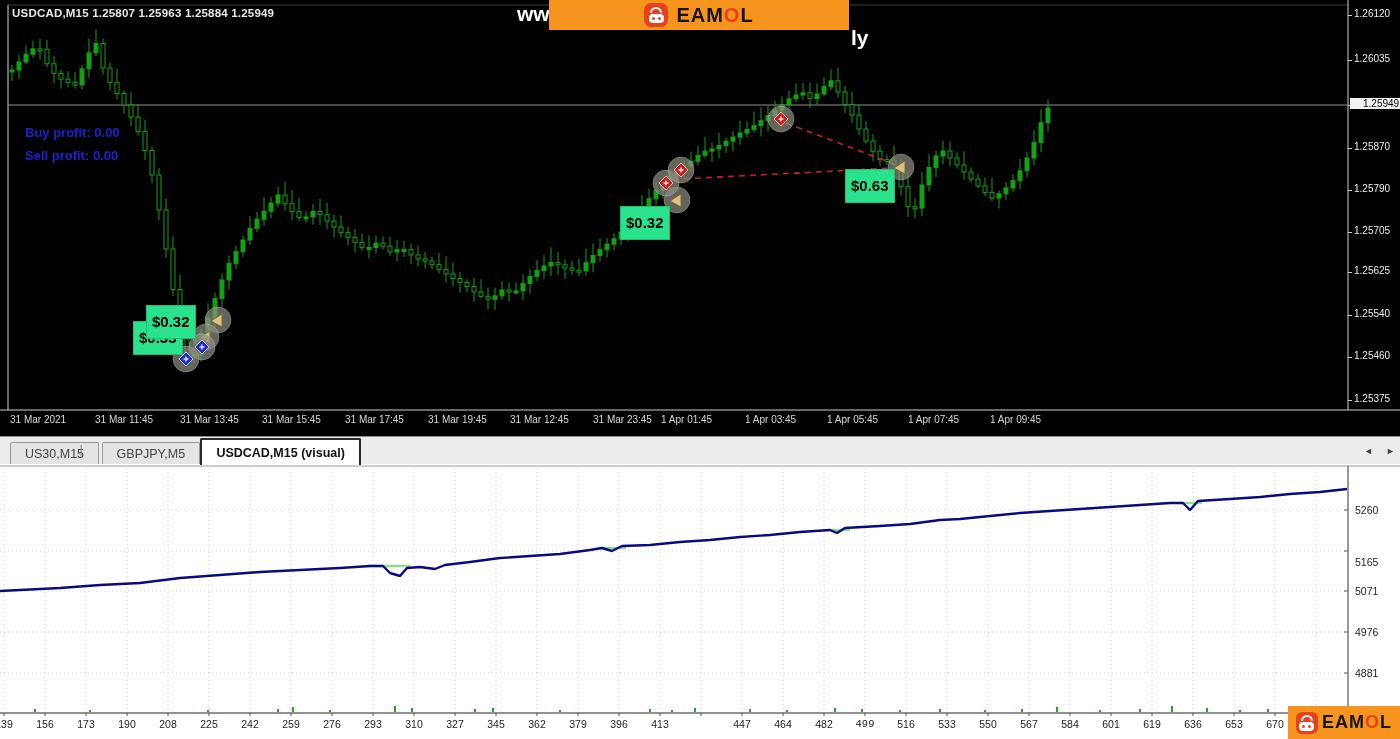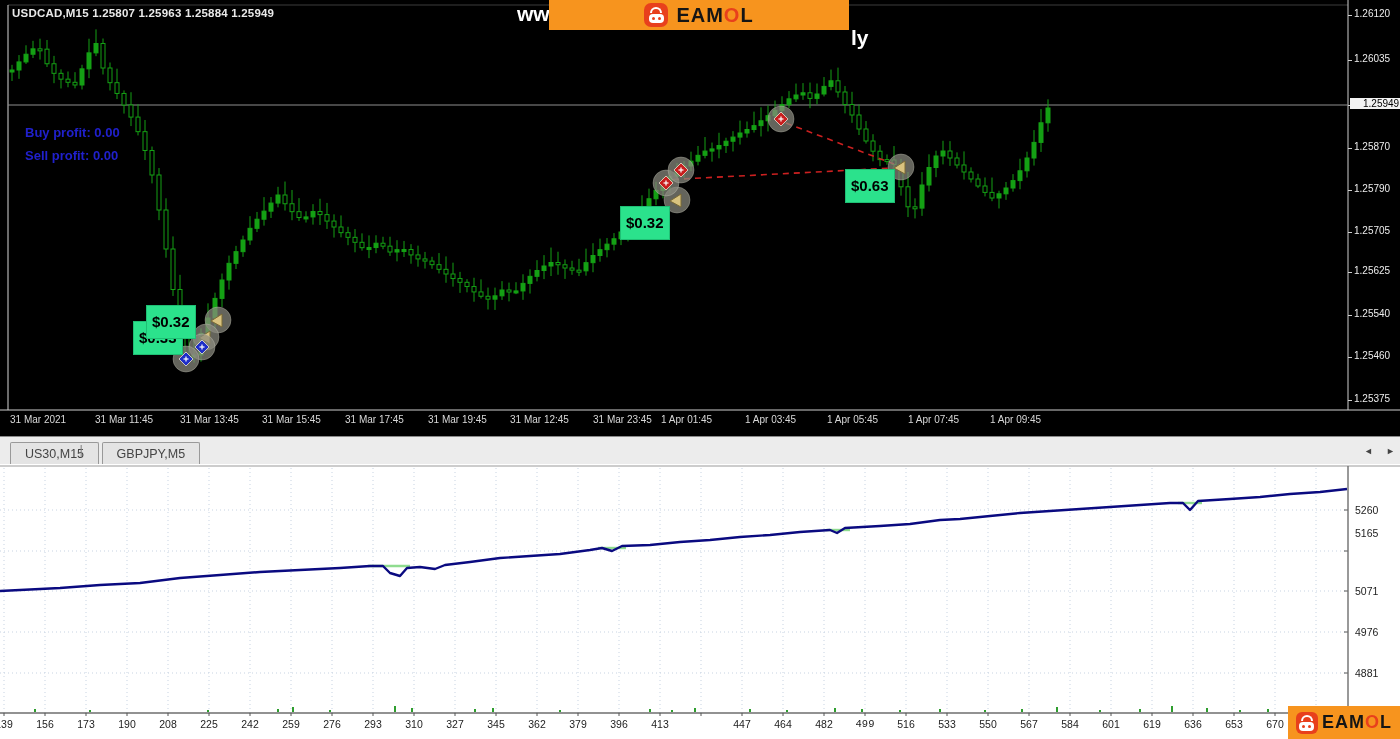--- a/index.html
+++ b/index.html
@@ -459,20 +459,21 @@
   </span>
   <span class="brand"><span>EAM</span><span class="o">O</span><span>L</span></span>
 </div>
 
 <div id="tabbar">
   <span class="tab-arrow" style="left:1364px;">◄</span>
   <span class="tab-arrow" style="left:1386px;">►</span>
 <span class="tab" style="left: 10px;">US30,M15</span>
     <span class="tabsep" style="left: 79.6px;">|</span>
     <span class="tab" style="left: 101.6px;">GBPJPY,M5</span>
+    <span class="tab active" style="left: 200.4px;">USDCAD,M15 (visual)</span>
   </div>
 
 <div id="tester">
   <svg id="equity" width="1400" height="275">
       <line x1="0" y1="2" x2="1400" y2="2" stroke="#9a9a9a" stroke-width="1"></line>
       <line x1="4" y1="4" x2="4" y2="249" stroke="#c7d3e2" stroke-width="1" stroke-dasharray="1 3"></line>
       <line x1="45" y1="4" x2="45" y2="249" stroke="#c7d3e2" stroke-width="1" stroke-dasharray="1 3"></line>
       <line x1="86" y1="4" x2="86" y2="249" stroke="#c7d3e2" stroke-width="1" stroke-dasharray="1 3"></line>
       <line x1="127" y1="4" x2="127" y2="249" stroke="#c7d3e2" stroke-width="1" stroke-dasharray="1 3"></line>
       <line x1="168" y1="4" x2="168" y2="249" stroke="#c7d3e2" stroke-width="1" stroke-dasharray="1 3"></line>
@@ -577,21 +578,21 @@
       <line x1="1207" y1="248" x2="1207" y2="244" stroke="#2f9e2f" stroke-width="2"></line>
       <line x1="1240" y1="248" x2="1240" y2="246" stroke="#2f9e2f" stroke-width="2"></line>
       <line x1="1268" y1="248" x2="1268" y2="245" stroke="#2f9e2f" stroke-width="2"></line>
       <line x1="368" y1="102" x2="410" y2="102" stroke="#8fdc8f" stroke-width="2.4"></line>
       <line x1="598" y1="84" x2="626" y2="84" stroke="#8fdc8f" stroke-width="2.4"></line>
       <line x1="826" y1="66" x2="850" y2="66" stroke="#8fdc8f" stroke-width="2.4"></line>
       <line x1="1178" y1="39" x2="1202" y2="39" stroke="#8fdc8f" stroke-width="2.4"></line>
       <polyline points="0,127 60,124 100,121 140,119 180,114 220,111 260,108 300,106 340,104 370,102 383,102 390,109 400,112 407,104 420,103 435,105 445,101 470,98 500,94 530,92 560,90 590,86 602,84 612,87 622,82 650,81 680,78 710,76 740,73 770,71 800,68 830,66 837,69 845,64 880,62 910,60 940,56 960,55 990,52 1020,49 1050,47 1080,45 1110,43 1140,41 1170,39 1183,39 1190,46 1198,37 1230,35 1260,33 1290,30 1320,28 1347,25" fill="none" stroke="#0a0a80" stroke-width="2.4" stroke-linejoin="round"></polyline>
     </svg>
 <div class="ylab" style="top: 40px;">5260</div>
-    <div class="ylab" style="top: 63px;">5165</div>
+    <div class="ylab" style="top: 92px;">5165</div>
     <div class="ylab" style="top: 121px;">5071</div>
     <div class="ylab" style="top: 162px;">4976</div>
     <div class="ylab" style="top: 203px;">4881</div>
     <div class="xlab" style="left: 4px;">139</div>
     <div class="xlab" style="left: 45px;">156</div>
     <div class="xlab" style="left: 86px;">173</div>
     <div class="xlab" style="left: 127px;">190</div>
     <div class="xlab" style="left: 168px;">208</div>
     <div class="xlab" style="left: 209px;">225</div>
     <div class="xlab" style="left: 250px;">242</div>

